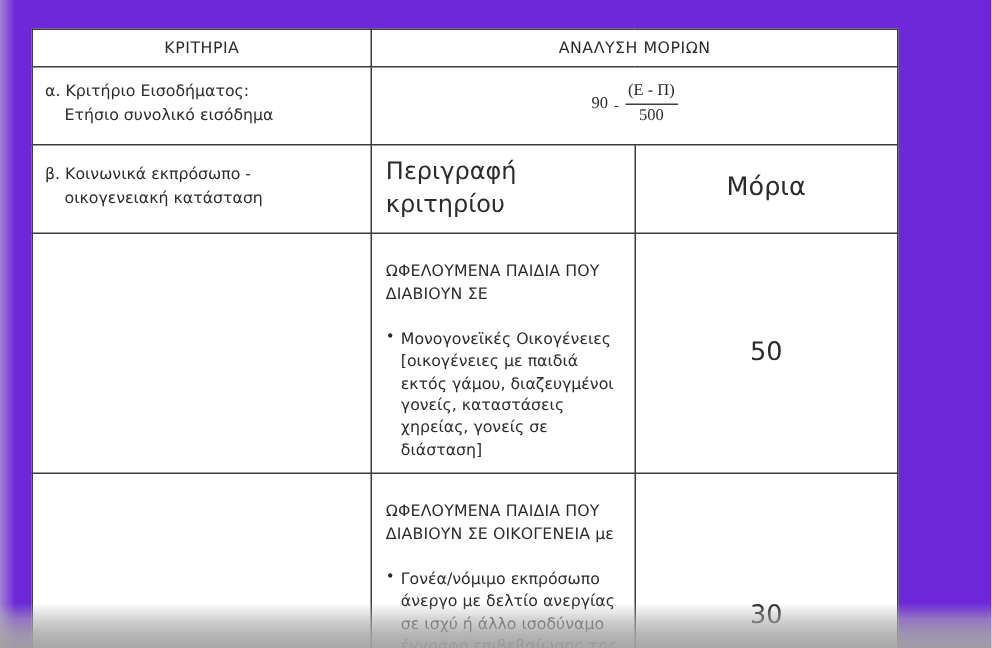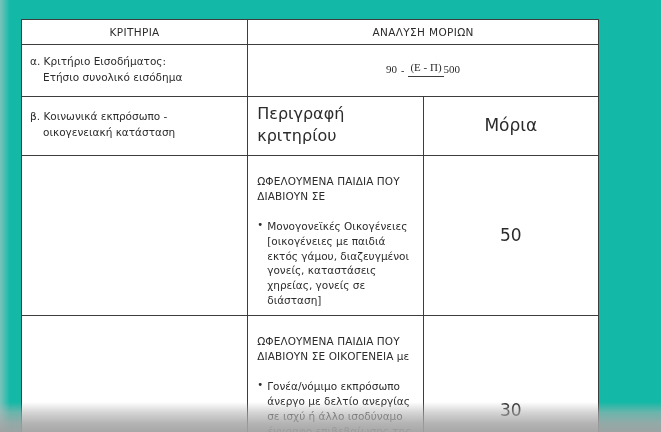--- a/index.html
+++ b/index.html
@@ -11,21 +11,21 @@
     height: 432px;
     overflow: hidden;
     background: #ffffff;
     font-family: "DejaVu Sans", "Liberation Sans", sans-serif;
     -webkit-font-smoothing: antialiased;
   }
   #page {
     position: relative;
     width: 661px;
     height: 432px;
-    background: #14b8a6;
+    background: #6d28d9;
     box-sizing: border-box;
   }
   
   #bottom-fade {
     position: absolute;
     left: 0;
     right: 0;
     bottom: 0;
     height: 30px;
     background: linear-gradient(to bottom, rgba(190,190,190,0) 0%, rgba(178,178,178,0.55) 35%, rgba(168,168,168,0.85) 70%, rgba(162,162,162,0.95) 100%);
@@ -113,21 +113,21 @@
     height: 100%;
     padding: 9px 0 11px 0;
     font-size: 11px;
     color: #2b2b2b;
     font-family: Liberation Serif, serif;
   }
   .formula .num   { margin-right: 4px; }
   .formula .minus { margin-right: 4px; font-size: 10px; position: relative; top: 1px; }
   .frac {
     display: inline-flex;
-    flex-direction: row;
+    flex-direction: column;
     align-items: center;
     line-height: 1.25;
   }
   .frac .top {
     padding: 0 2px 1px 2px;
     border-bottom: 1px solid #3d3d3d;
     font-size: 11px;
   }
   .frac .bot {
     padding-top: 1px;

